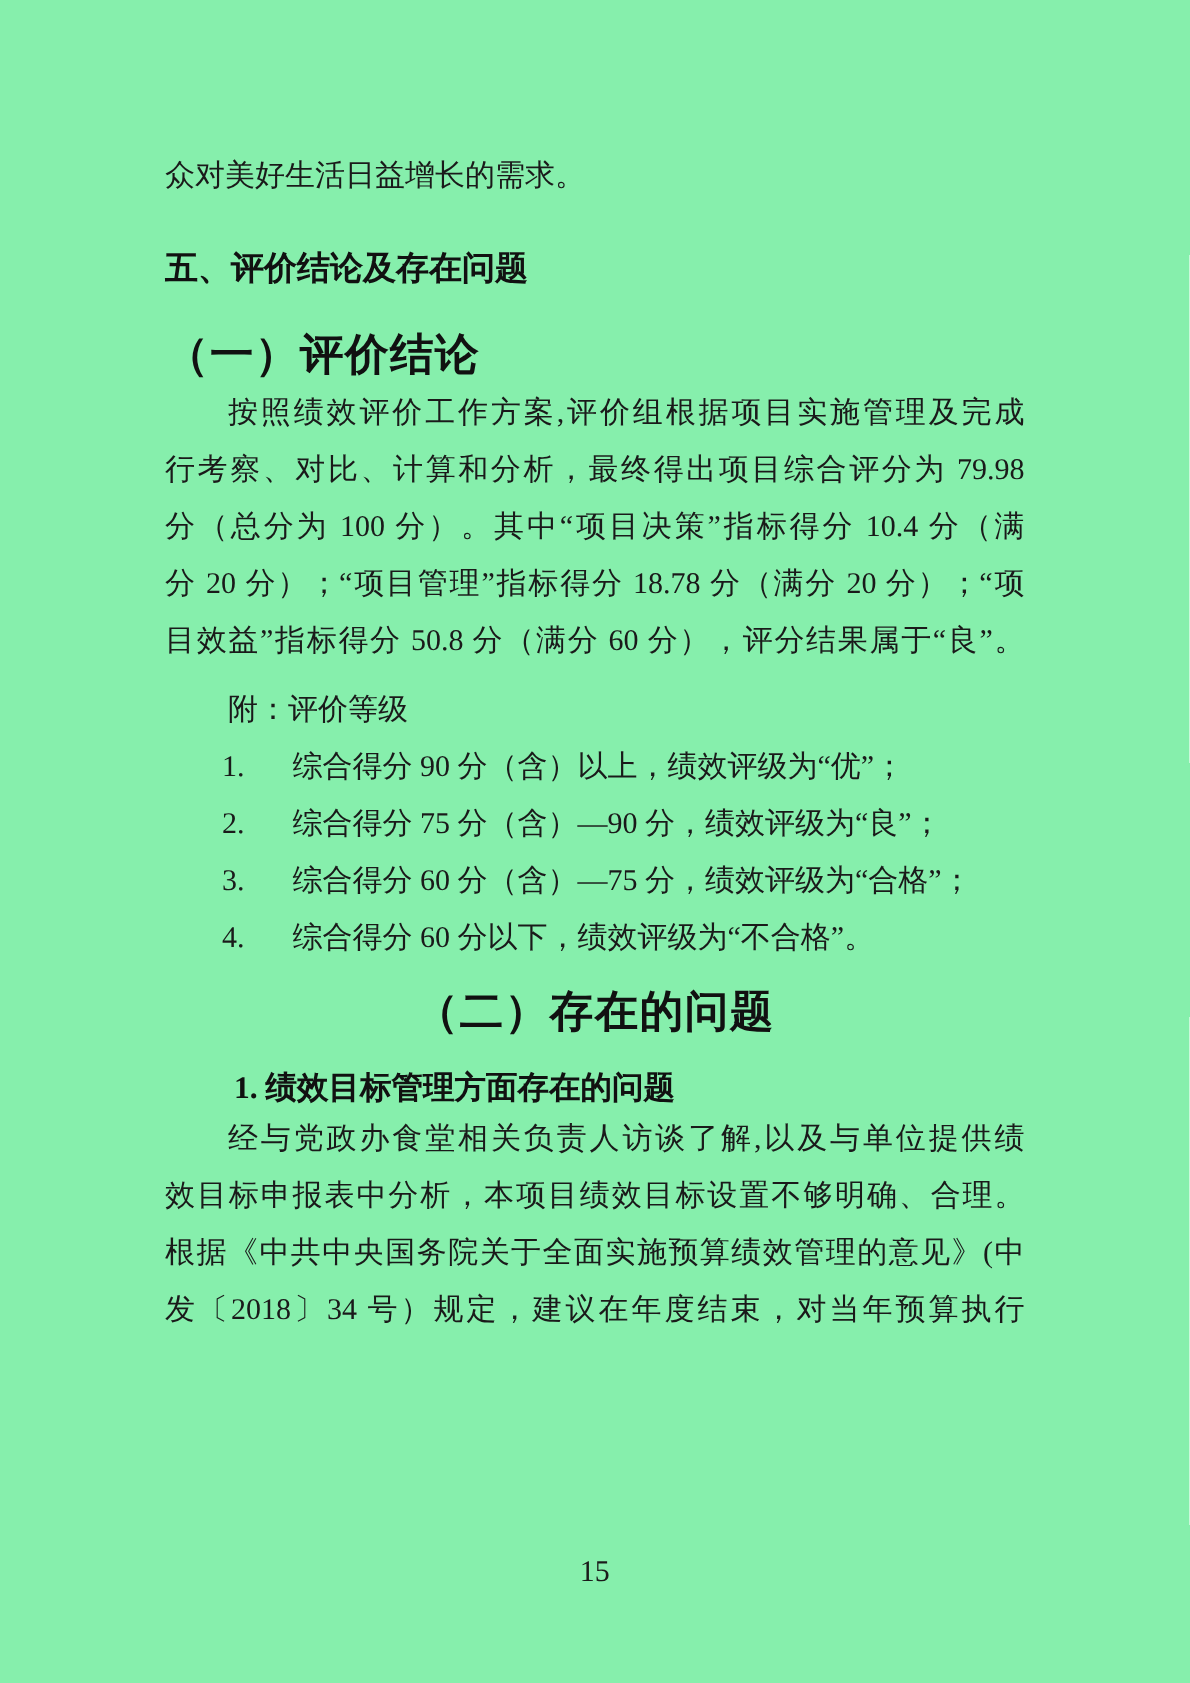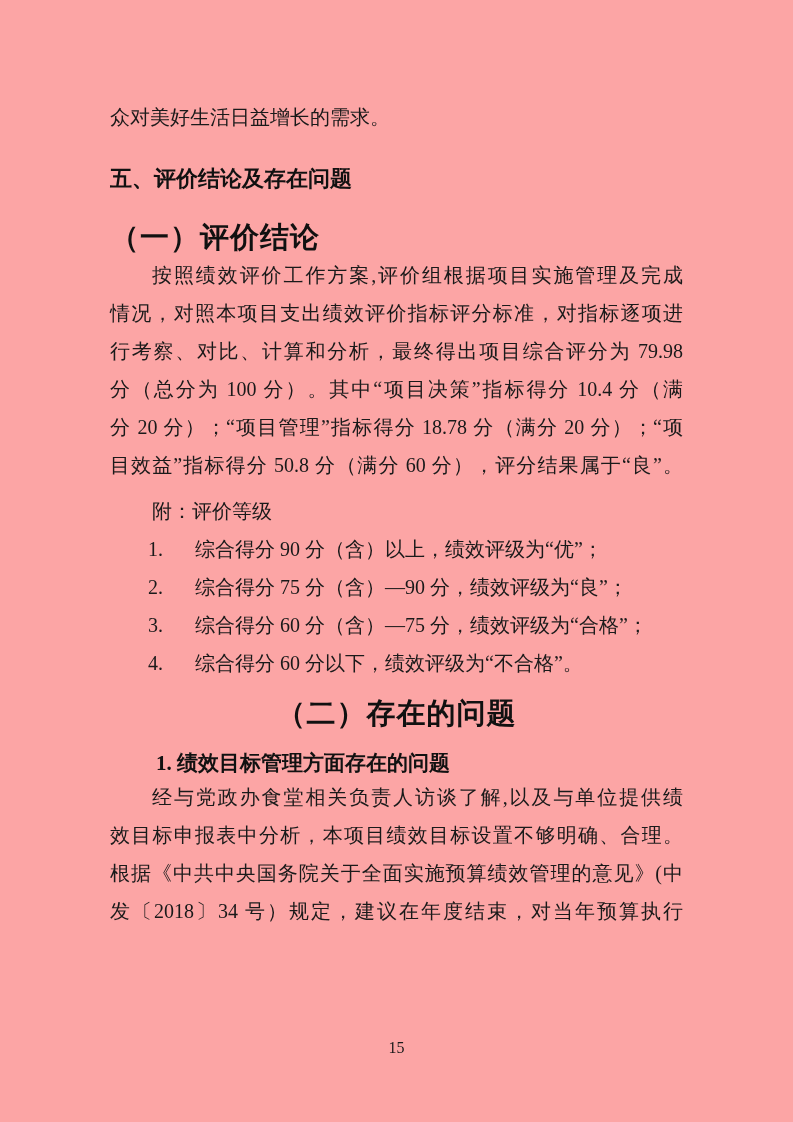--- a/index.html
+++ b/index.html
@@ -1,20 +1,20 @@
 <!DOCTYPE html>
 <html><head>
 <meta charset="utf-8">
 <style>
   html, body { margin: 0; padding: 0; background: #ffffff; }
   .page {
     position: relative;
     width: 793px;
     height: 1122px;
-    background: #fca5a5;
+    background: #86efac;
     overflow: hidden;
     color: #1a1a1a;
     font-family: "Liberation Serif", "DejaVu Serif", serif;
   }
   .content {
     position: absolute;
     left: 110px;
     right: 110px;
     top: 98px;
   }
@@ -67,40 +67,39 @@
   .list-item .num {
     display: inline-block;
     width: 47px;
   }
   .footer {
     position: absolute;
     top: 1038px;
     left: 0;
     width: 100%;
     text-align: center;
-    font-size: 16px;
+    font-size: 20px;
     line-height: 20px;
     color: #1a1a1a;
   }
 </style>
 </head>
 <body>
 
 <div class="page">
   <div class="content">
 
     <div class="line">众对美好生活日益增长的需求。</div>
 
     <div class="h1">五、评价结论及存在问题</div>
 
     <div class="h2">（一）评价结论</div>
 
     <div class="para">
       <div class="line stretch indent">按照绩效评价工作方案,评价组根据项目实施管理及完成</div>
-      <div class="line stretch">情况，对照本项目支出绩效评价指标评分标准，对指标逐项进</div>
       <div class="line stretch">行考察、对比、计算和分析，最终得出项目综合评分为 79.98</div>
       <div class="line stretch">分（总分为 100 分）。其中“项目决策”指标得分 10.4 分（满</div>
       <div class="line stretch">分 20 分）；“项目管理”指标得分 18.78 分（满分 20 分）；“项</div>
       <div class="line stretch">目效益”指标得分 50.8 分（满分 60 分），评分结果属于“良”。</div>
     </div>
 
     <div class="line indent grade-note">附：评价等级</div>
 
     <div class="list">
       <div class="list-item">

